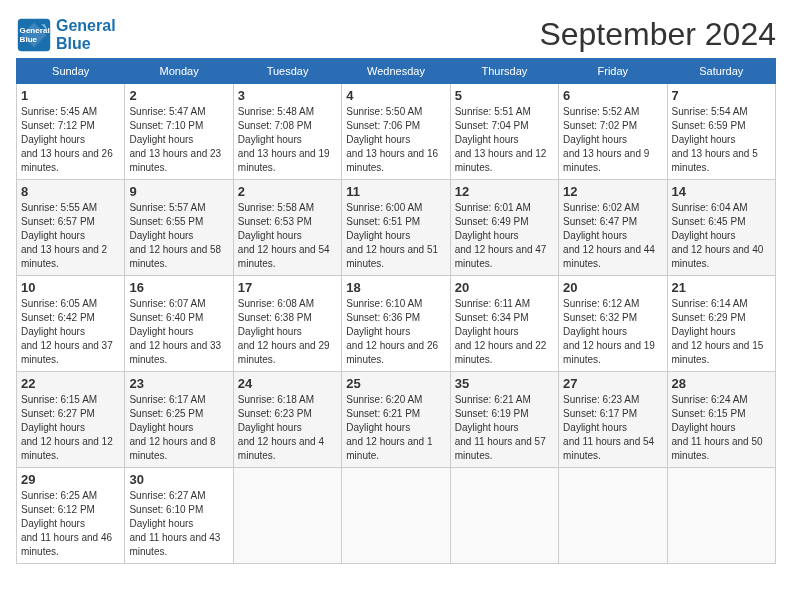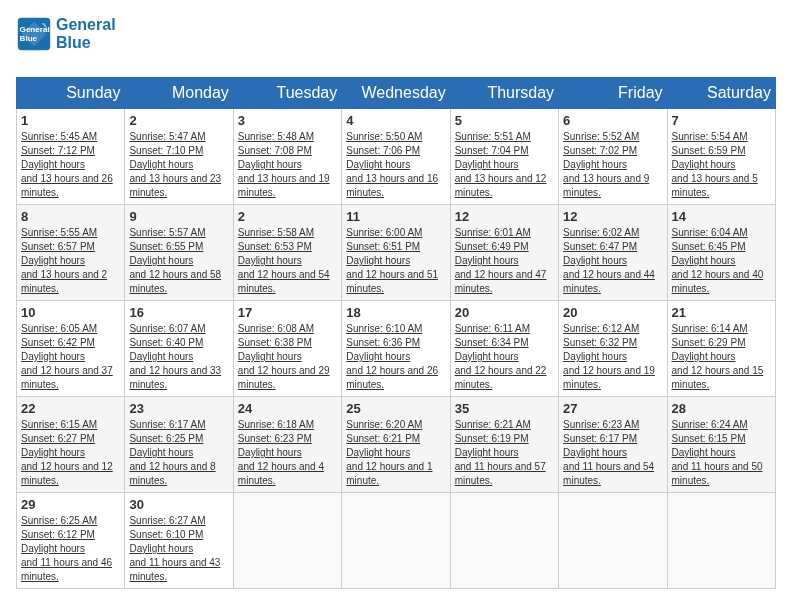--- a/index.html
+++ b/index.html
@@ -7,21 +7,21 @@
       font-family: Arial, sans-serif;
       background: #fff;
       width: 792px;
       min-height: 612px;
       padding: 16px;
     }
     .header {
       display: flex;
       justify-content: space-between;
       align-items: center;
-      margin-bottom: 25px;
+      margin-bottom: 5px;
     }
     .logo {
       display: flex;
       align-items: center;
       gap: 4px;
     }
     .logo-icon {
       width: 36px;
       height: 36px;
     }
@@ -39,22 +39,22 @@
     }
     table {
       width: 100%;
       border-collapse: collapse;
       font-size: 11px;
     }
     thead tr th {
       background-color: #2a6db5;
       color: #fff;
       padding: 6px 4px;
-      text-align: right;
-      font-size: 16px;
+      text-align: center;
+      font-size: 11px;
       font-weight: normal;
       border: 1px solid #2a6db5;
     }
     tbody tr td {
       border: 1px solid #ccc;
       vertical-align: top;
       padding: 4px;
       height: 80px;
       width: calc(100% / 7);
       background: #fff;
@@ -66,21 +66,20 @@
       font-size: 13px;
       font-weight: bold;
       color: #333;
       display: block;
       margin-bottom: 2px;
     }
     .day-info {
       font-size: 10px;
       color: #333;
       line-height: 1.4;
-      text-decoration: underline;
     }
     td.empty {
       background: #f9f9f9;
     }
   </style>
 </head>
 <body>
 
 <div class="header">
   <div class="logo">
@@ -90,20 +89,21 @@
       <text x="4" y="18" font-size="9" fill="white" font-family="Arial" font-weight="bold">General</text>
       <text x="4" y="28" font-size="9" fill="white" font-family="Arial" font-weight="bold">Blue</text>
       <polygon points="28,8 36,16 32,8" fill="#7ab8e0"></polygon>
     </svg>
     <div>
       <div style="font-size:16px;font-weight:bold;color:#1a6faf;line-height:1.1;">General</div>
       <div style="font-size:16px;font-weight:bold;color:#1a6faf;line-height:1.1;">Blue</div>
     </div>
   </div>
   <div class="title-block">
+    <div class="month-title">September 2024</div>
   </div>
 </div>
 
 <table>
   <thead>
     <tr>
       <th>Sunday</th>
       <th>Monday</th>
       <th>Tuesday</th>
       <th>Wednesday</th>

